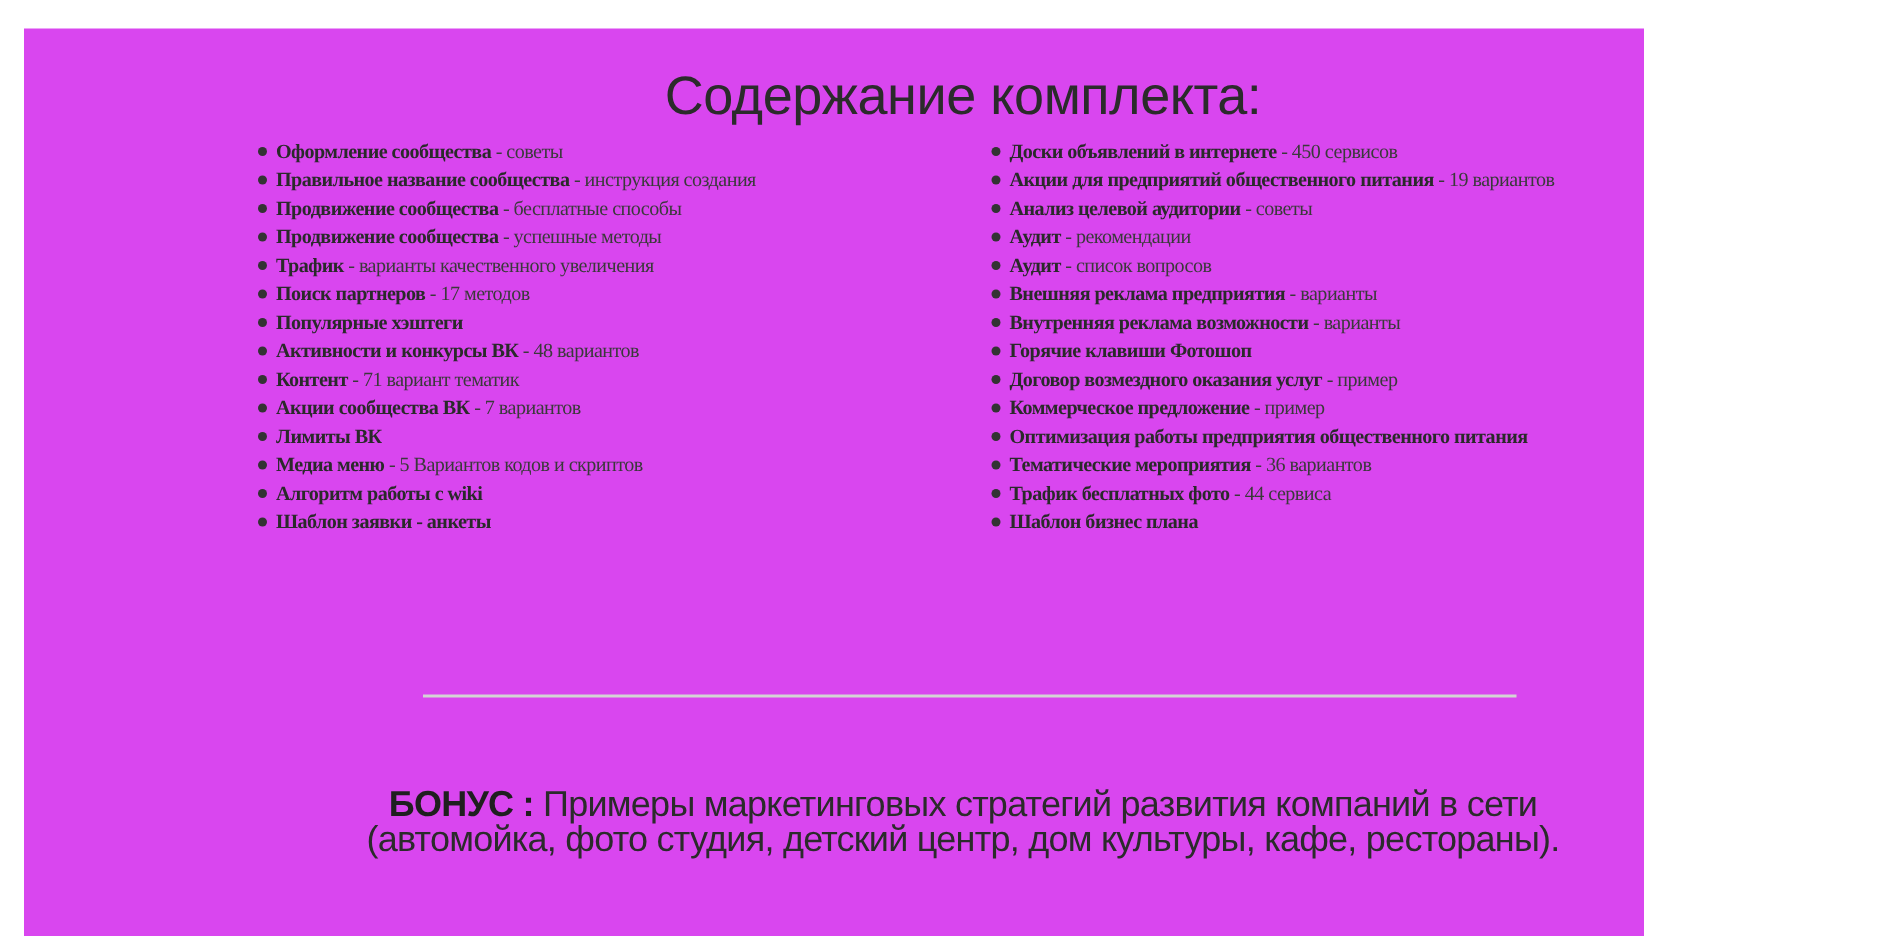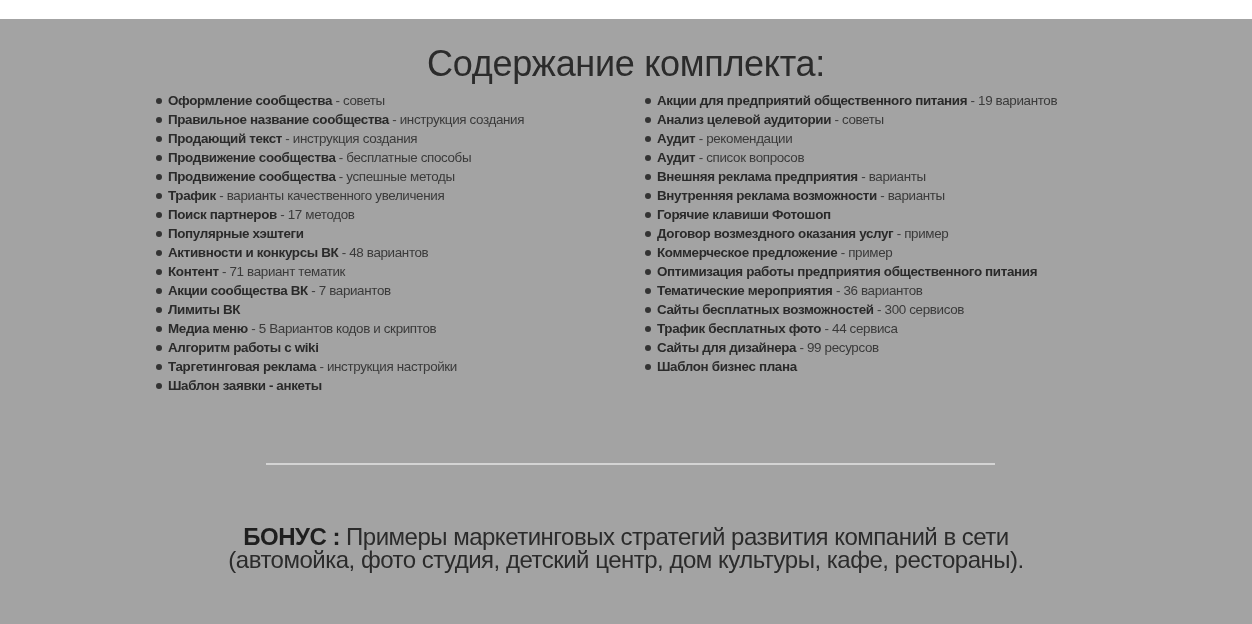--- a/index.html
+++ b/index.html
@@ -11,24 +11,24 @@
       background: #ffffff;
       font-family: "DejaVu Sans", sans-serif;
     }
     .top-band {
       height: 19px;
       background: #ffffff;
     }
     .section {
       position: absolute;
       top: 19px;
-      left: 0;
-      width: 1252px;
+      left: 16px;
+      width: 1080px;
       height: 605px;
-      background: #a3a3a3;
+      background: #d946ef;
     }
     .title {
       position: absolute;
       top: 24px;
       left: 0;
       width: 1252px;
       text-align: center;
       font-family: "Liberation Sans", sans-serif;
       font-size: 36px;
       color: #2b2b2b;
@@ -46,21 +46,21 @@
     .col-left { left: 155px; }
     .col-right { left: 644px; }
     .col li {
       position: relative;
       height: 19px;
       line-height: 19px;
       font-size: 13.4px;
       color: #333333;
       white-space: nowrap;
       padding-left: 13px;
-      font-family: Liberation Sans, sans-serif;
+      font-family: Liberation Serif, serif;
       letter-spacing: -0.35px;
     }
     .col li .bullet {
       position: absolute;
       left: 1px;
       top: 7px;
       width: 6px;
       height: 6px;
       border-radius: 50%;
       background: #333333;
@@ -102,50 +102,47 @@
 <body>
 
 <div class="top-band"></div>
 
 <div class="section">
   <h2 class="title">Содержание комплекта:</h2>
 
   <ul class="col col-left">
       <li><span class="bullet"></span><span class="bold">Оформление сообщества</span><span class="rest"> - советы</span></li>
       <li><span class="bullet"></span><span class="bold">Правильное название сообщества</span><span class="rest"> - инструкция создания</span></li>
-      <li><span class="bullet"></span><span class="bold">Продающий текст</span><span class="rest"> - инструкция создания</span></li>
       <li><span class="bullet"></span><span class="bold">Продвижение сообщества</span><span class="rest"> - бесплатные способы</span></li>
       <li><span class="bullet"></span><span class="bold">Продвижение сообщества</span><span class="rest"> - успешные методы</span></li>
       <li><span class="bullet"></span><span class="bold">Трафик</span><span class="rest"> - варианты качественного увеличения</span></li>
       <li><span class="bullet"></span><span class="bold">Поиск партнеров</span><span class="rest"> - 17 методов</span></li>
       <li><span class="bullet"></span><span class="bold">Популярные хэштеги</span><span class="rest"></span></li>
       <li><span class="bullet"></span><span class="bold">Активности и конкурсы ВК</span><span class="rest"> - 48 вариантов</span></li>
       <li><span class="bullet"></span><span class="bold">Контент</span><span class="rest"> - 71 вариант тематик</span></li>
       <li><span class="bullet"></span><span class="bold">Акции сообщества ВК</span><span class="rest"> - 7 вариантов</span></li>
       <li><span class="bullet"></span><span class="bold">Лимиты ВК</span><span class="rest"></span></li>
       <li><span class="bullet"></span><span class="bold">Медиа меню</span><span class="rest"> - 5 Вариантов кодов и скриптов</span></li>
       <li><span class="bullet"></span><span class="bold">Алгоритм работы с wiki</span><span class="rest"></span></li>
-      <li><span class="bullet"></span><span class="bold">Таргетинговая реклама</span><span class="rest"> - инструкция настройки</span></li>
       <li><span class="bullet"></span><span class="bold">Шаблон заявки - анкеты</span><span class="rest"></span></li>
     </ul>
   <ul class="col col-right">
+      <li><span class="bullet"></span><span class="bold">Доски объявлений в интернете</span><span class="rest"> - 450 сервисов</span></li>
       <li><span class="bullet"></span><span class="bold">Акции для предприятий общественного питания</span><span class="rest"> - 19 вариантов</span></li>
       <li><span class="bullet"></span><span class="bold">Анализ целевой аудитории</span><span class="rest"> - советы</span></li>
       <li><span class="bullet"></span><span class="bold">Аудит</span><span class="rest"> - рекомендации</span></li>
       <li><span class="bullet"></span><span class="bold">Аудит</span><span class="rest"> - список вопросов</span></li>
       <li><span class="bullet"></span><span class="bold">Внешняя реклама предприятия</span><span class="rest"> - варианты</span></li>
       <li><span class="bullet"></span><span class="bold">Внутренняя реклама возможности</span><span class="rest"> - варианты</span></li>
       <li><span class="bullet"></span><span class="bold">Горячие клавиши Фотошоп</span><span class="rest"></span></li>
       <li><span class="bullet"></span><span class="bold">Договор возмездного оказания услуг</span><span class="rest"> - пример</span></li>
       <li><span class="bullet"></span><span class="bold">Коммерческое предложение</span><span class="rest"> - пример</span></li>
       <li><span class="bullet"></span><span class="bold">Оптимизация работы предприятия общественного питания</span><span class="rest"></span></li>
       <li><span class="bullet"></span><span class="bold">Тематические мероприятия</span><span class="rest"> - 36 вариантов</span></li>
-      <li><span class="bullet"></span><span class="bold">Сайты бесплатных возможностей</span><span class="rest"> - 300 сервисов</span></li>
       <li><span class="bullet"></span><span class="bold">Трафик бесплатных фото</span><span class="rest"> - 44 сервиса</span></li>
-      <li><span class="bullet"></span><span class="bold">Сайты для дизайнера</span><span class="rest"> - 99 ресурсов</span></li>
       <li><span class="bullet"></span><span class="bold">Шаблон бизнес плана</span><span class="rest"></span></li>
     </ul>
 
   <div class="divider"></div>
 
   <div class="bonus">
     <div><span class="bonus-label">БОНУС :</span><span> Примеры маркетинговых стратегий развития компаний в сети</span></div>
     <div>(автомойка, фото студия, детский центр, дом культуры, кафе, рестораны).</div>
   </div>
 </div>

